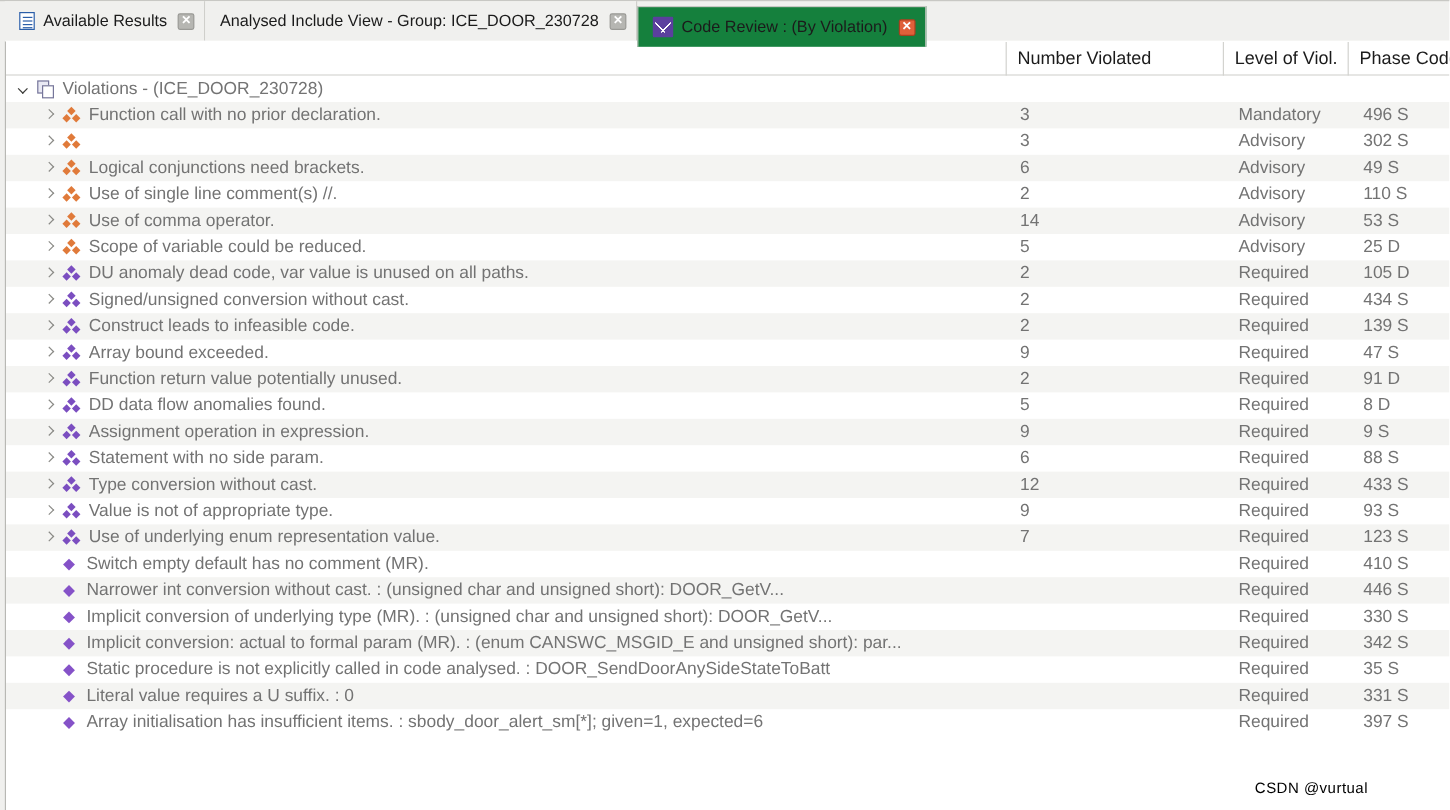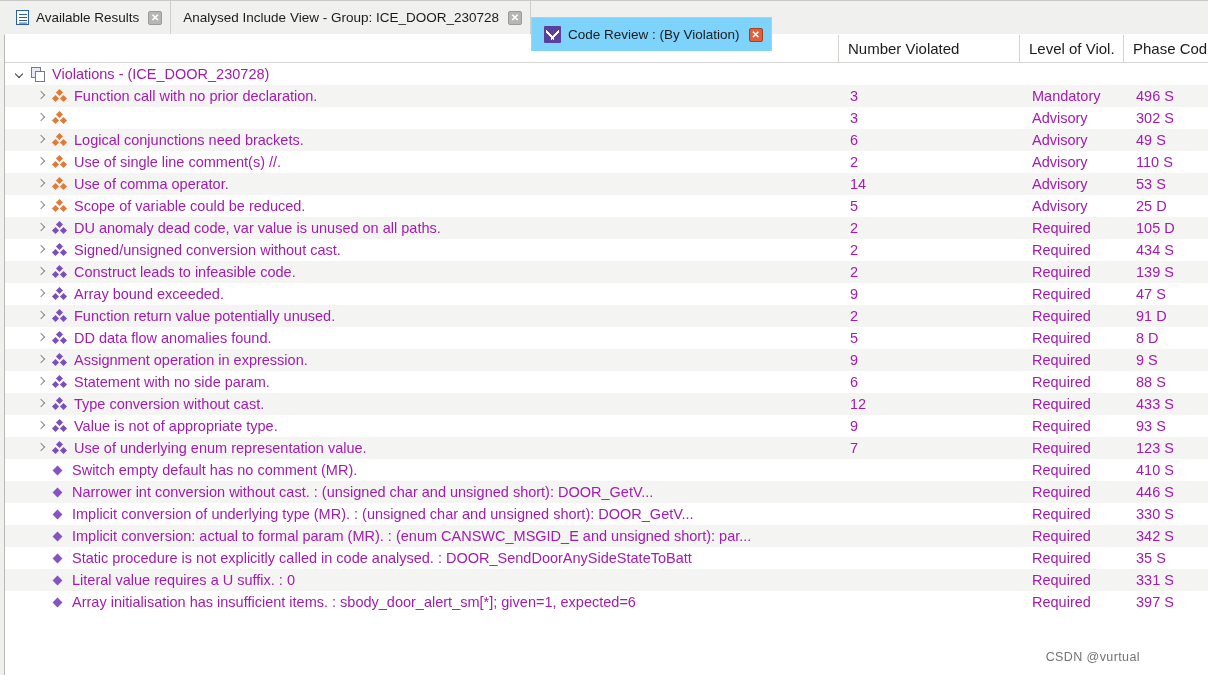--- a/index.html
+++ b/index.html
@@ -37,26 +37,26 @@
     height: 33px;
     font-size: 13.5px;
     color: #1b1b1b;
     background: #f0f0ee;
     border-right: 1px solid #cfcfcb;
     white-space: nowrap;
     cursor: default;
     position: relative;
   }
   .tab.active {
-    background: #7dd3fc;
+    background: #15803d;
     border-left: 1px solid #c8c8c4;
     border-right: 1px solid #c8c8c4;
     border-top: 1px solid #c8c8c4;
     height: 34px;
-    margin-top: 16px;
+    margin-top: 4px;
     z-index: 3;
   }
 
   
   .ico { flex: none; display: inline-block; }
 
   .ico-doc {
     width: 13px; height: 15px;
     background: #ffffff;
     border: 1.4px solid #2b5ea8;
@@ -142,21 +142,21 @@
   .col-level  { width: 104px; }
   .col-phase  { width: 86px; }
 
   .tbody { position: relative; }
 
   .row {
     display: flex;
     align-items: stretch;
     height: 22px;
     font-size: 14.5px;
-    color: #a21caf;
+    color: #737373;
     cursor: default;
   }
   .row.alt { background: #f4f4f2; }
 
   .cell {
     flex: none;
     height: 22px;
     line-height: 22px;
     overflow: hidden;
     white-space: nowrap;
@@ -249,21 +249,21 @@
     background: #8552c8;
     transform: rotate(45deg);
   }
 
   .rowtext { overflow: hidden; white-space: nowrap; }
 
   .watermark {
     position: absolute;
     right: 12px; bottom: 11px;
     font-size: 12.5px;
-    color: #737373;
+    color: #000000;
     letter-spacing: 0.4px;
     user-select: none;
   }
 </style>
 </head>
 <body>
 
 <div id="app">
 
   <div class="tabstrip">

